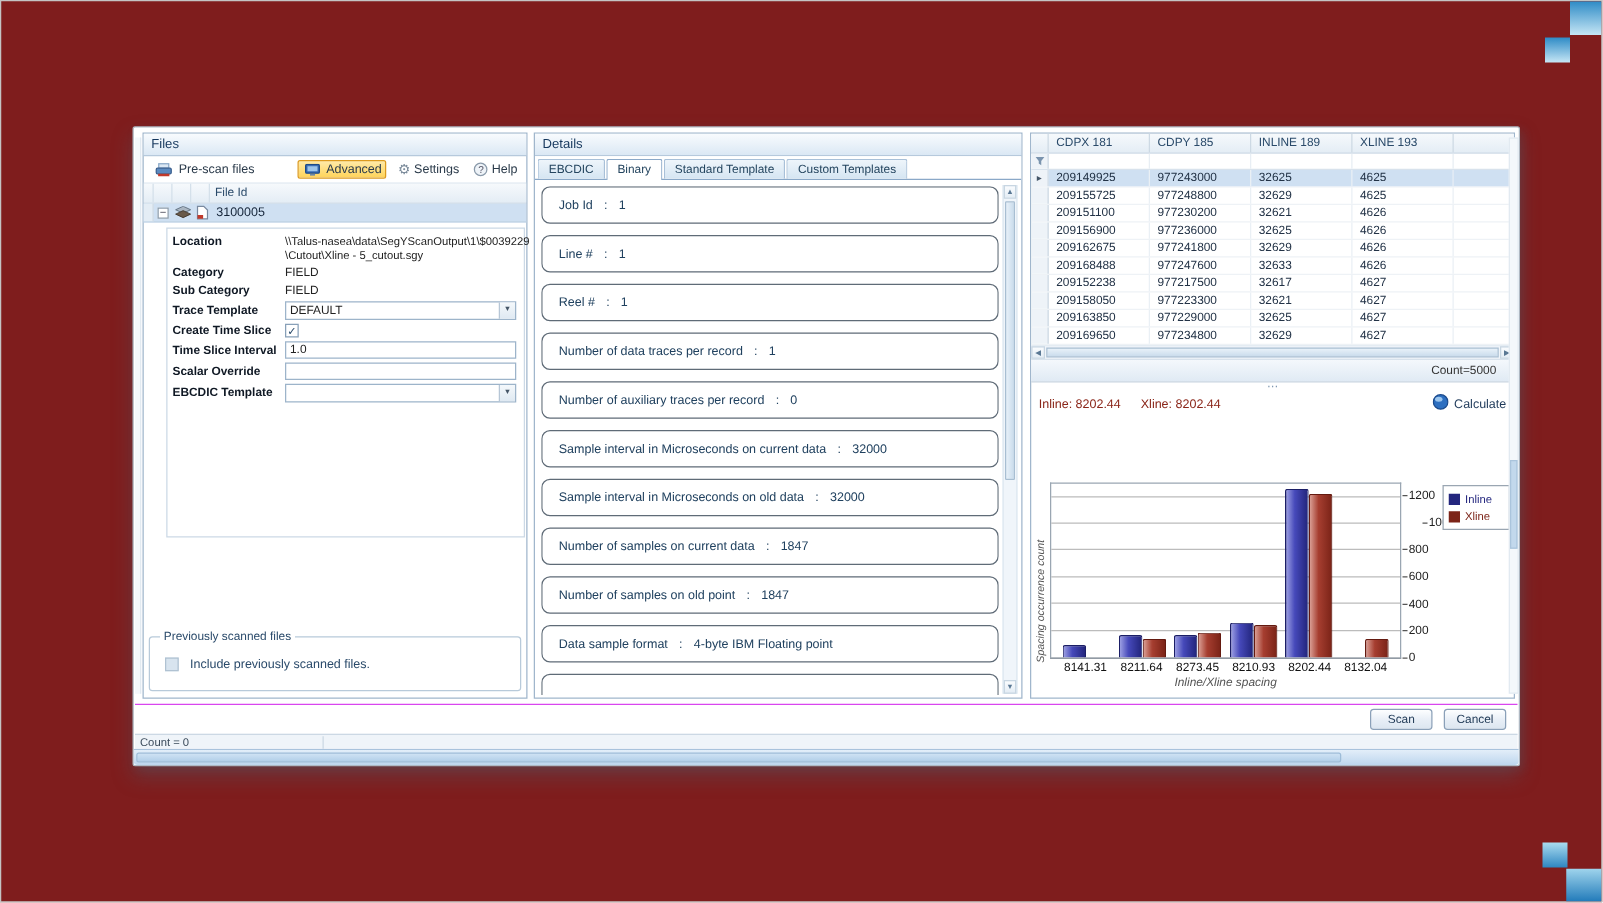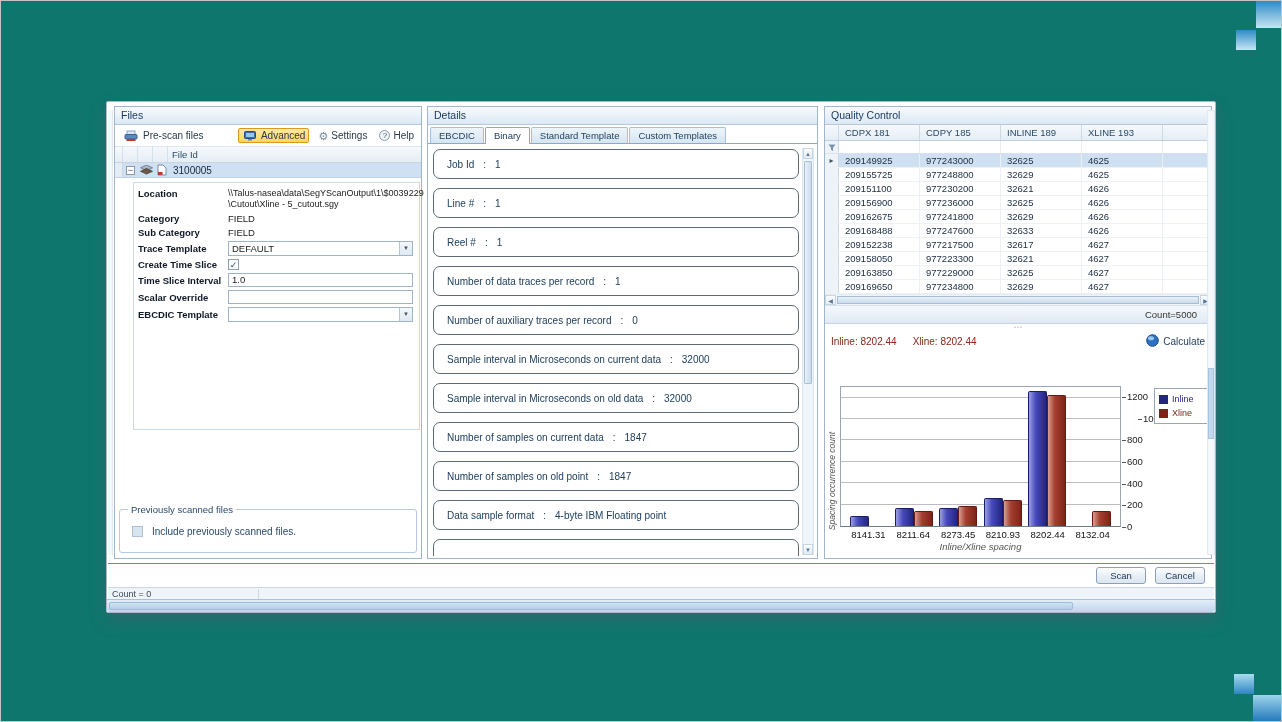--- a/index.html
+++ b/index.html
@@ -1,16 +1,16 @@
 <!DOCTYPE html>
 <html><head>
 <meta charset="utf-8">
 <style>
   html,body{margin:0;padding:0;background:#fff;}
-  #stage{position:relative;width:1282px;height:722px;background:#0f766e;border:1px solid #c4c4c4;
+  #stage{position:relative;width:1282px;height:722px;background:#7f1d1d;border:1px solid #c4c4c4;
          box-sizing:border-box;overflow:hidden;font-family:"Liberation Sans",sans-serif;}
   #stage *{box-sizing:border-box;}
   
   .sq{position:absolute;}
   .sq-tr-big{left:1255px;top:0;width:27px;height:27px;background:linear-gradient(#2e8bc6,#c6e6f5);}
   .sq-tr-small{left:1235px;top:29px;width:20px;height:20px;background:linear-gradient(#2e8bc6,#c6e6f5);}
   .sq-br-small{left:1233px;top:673px;width:20px;height:20px;background:linear-gradient(#aadcf0,#2e86c1);}
   .sq-br-big{left:1252px;top:694px;width:30px;height:27px;background:linear-gradient(#9fd4ec,#1e78b8);}
   
   .window{position:absolute;left:105px;top:100px;width:1110px;height:512px;background:#fff;
@@ -322,21 +322,20 @@
           <div class="dcard"></div>
         </div>
       <div class="vscroll d-vscroll">
         <span class="sarr up">▲</span>
         <span class="sthumb d-thumb"></span>
         <span class="sarr down">▼</span>
       </div>
     </div>
 
     <div class="panel qc-panel">
-      <div class="p-header">Quality Control</div>
       <div class="qth">
         <span class="qcorner"></span>
         <span class="qhc">CDPX 181</span>
         <span class="qhc">CDPY 185</span>
         <span class="qhc">INLINE 189</span>
         <span class="qhc">XLINE 193</span>
         <span class="qhfill"></span>
       </div>
       <div class="qfilter">
         <span class="qfrh">

